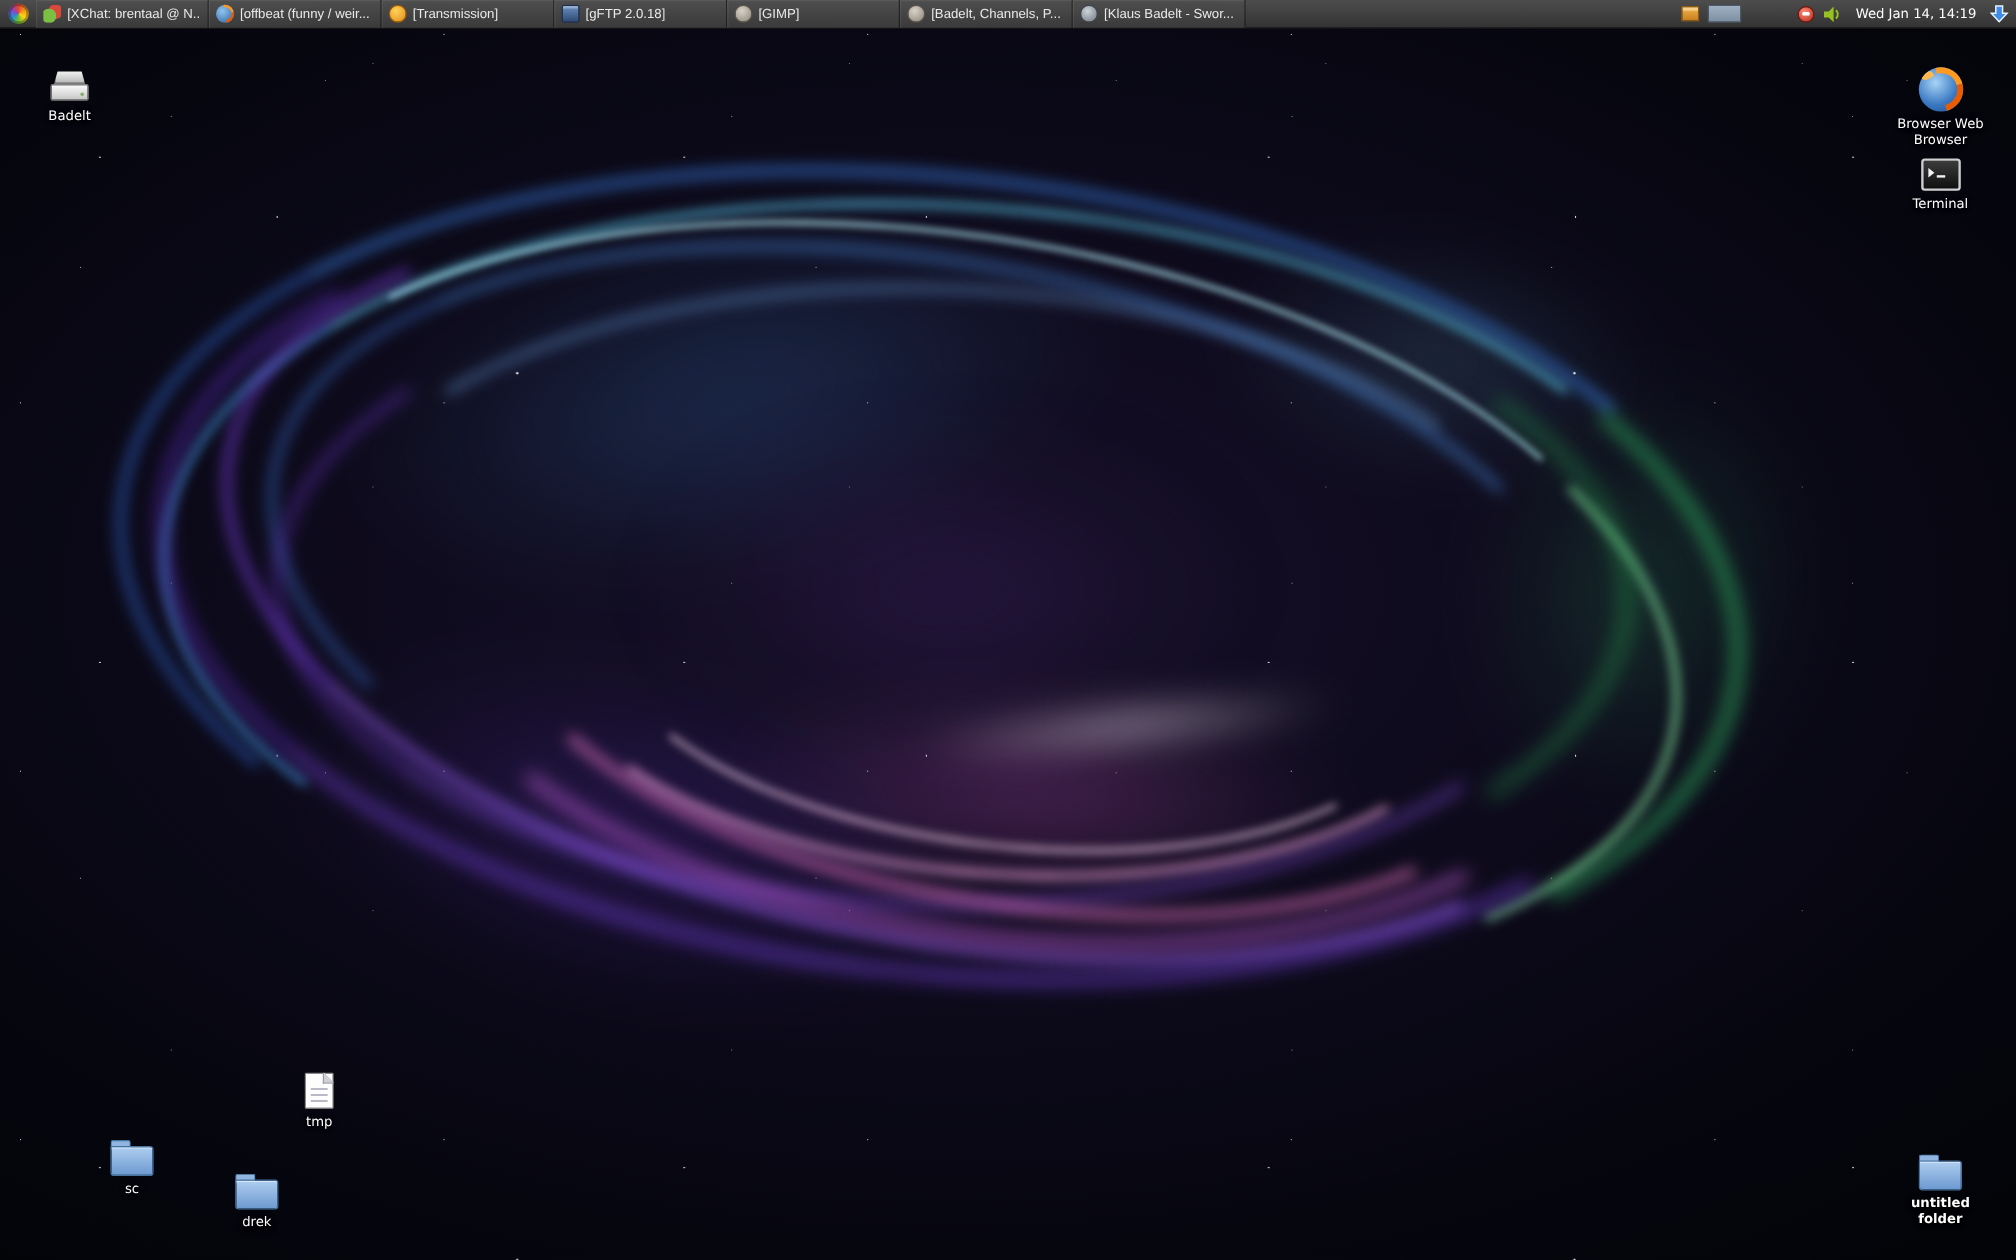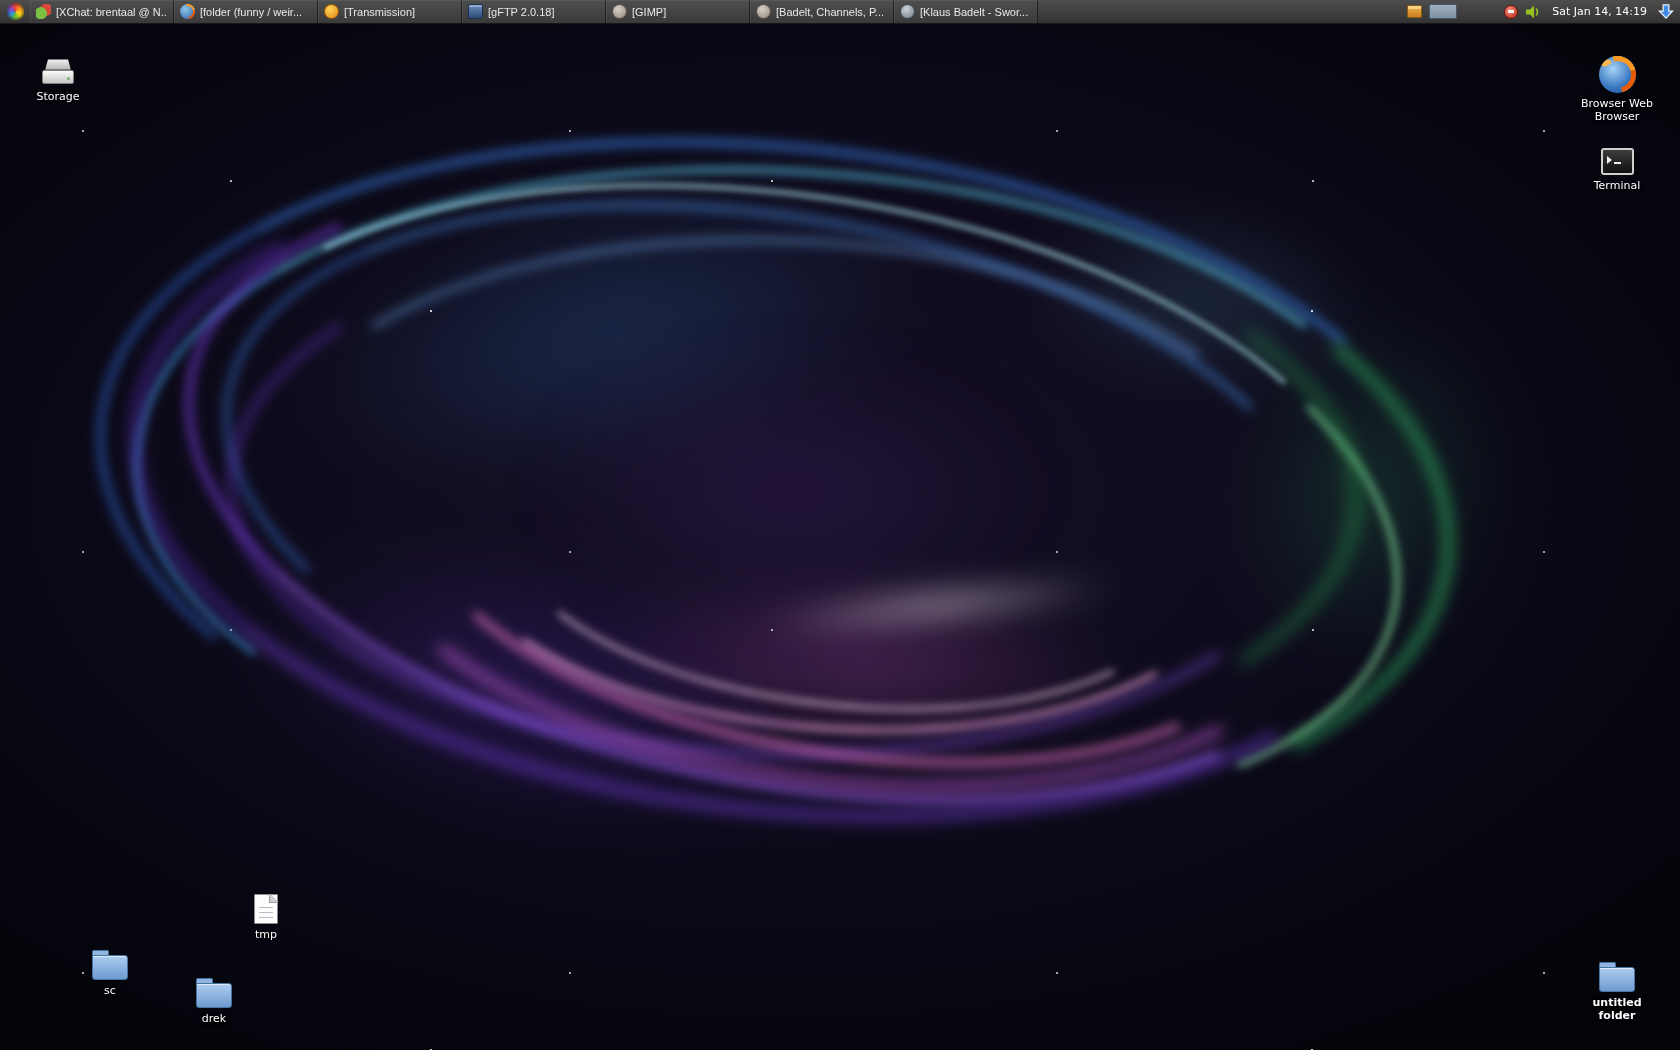--- a/index.html
+++ b/index.html
@@ -149,21 +149,21 @@
 
   .icon-folder { width:36px; height:25px; position:relative; margin-top:7px; }
   .icon-folder:before { content:""; position:absolute; top:-5px; left:0; width:15px; height:7px;
     background:#8fb5e0; border:1px solid #46739f; border-bottom:none; border-radius:2px 2px 0 0; }
   .icon-folder:after { content:""; position:absolute; inset:0;
     background:linear-gradient(#aecdf0, #6d9ad0); border:1px solid #46739f; border-radius:1px 3px 3px 3px;
     box-shadow:inset 0 1px 0 rgba(255,255,255,.55); }
 
   .pos-storage  { left:16px;   top:56px; }
   .pos-firefox  { left:1575px; top:56px; }
-  .pos-terminal { left:1575px; top:148px;justify-content:center; }
+  .pos-terminal { left:1575px; top:132px;justify-content:center; }
   .pos-tmp      { left:224px;  top:894px; }
   .pos-sc       { left:68px;   top:948px; }
   .pos-drek     { left:172px;  top:976px;text-decoration:underline; }
   .pos-untitled { left:1575px; top:960px;font-weight:bold; }
 </style>
 </head>
 <body>
 
 <div class="screen">
 
@@ -197,21 +197,21 @@
       <span class="menu-glyph"></span>
     </button>
 
     <div class="taskbar">
       <button class="task">
         <span class="ti ti-xchat"></span>
         <span class="tlabel">[XChat: brentaal @ N...</span>
       </button>
       <button class="task">
         <span class="ti ti-firefox"></span>
-        <span class="tlabel">[folder (funny / weir...</span>
+        <span class="tlabel">[offbeat (funny / weir...</span>
       </button>
       <button class="task">
         <span class="ti ti-transmission"></span>
         <span class="tlabel">[Transmission]</span>
       </button>
       <button class="task">
         <span class="ti ti-gftp"></span>
         <span class="tlabel">[gFTP 2.0.18]</span>
       </button>
       <button class="task">
@@ -233,35 +233,35 @@
     <div class="tray">
       <span class="pkg"></span>
       <span class="pager"></span>
       <span class="tray-ic redapp"></span>
       <span class="tray-ic">
         <svg width="16" height="16" viewBox="0 0 16 16">
           <polygon points="1,5.5 5,5.5 9,1.5 9,14.5 5,10.5 1,10.5" fill="#97c121"></polygon>
           <path d="M11 4.5 Q14 8 11 11.5" stroke="#97c121" fill="none" stroke-width="1.6"></path>
         </svg>
       </span>
-      <span class="clock">Sat Jan 14, 14:19</span>
+      <span class="clock">Wed Jan 14, 14:19</span>
       <span class="tray-ic">
         <svg width="17" height="17" viewBox="0 0 17 17">
           <polygon points="8.5,15.5 1.5,8 5.5,8 5.5,1.5 11.5,1.5 11.5,8 15.5,8" fill="#3f8ce8" stroke="#eaf2fb" stroke-width="1.3"></polygon>
         </svg>
       </span>
     </div>
   </div>
 
   <div class="dicon pos-storage">
     <div class="icon-drive">
         <div class="dtop"></div>
         <div class="dfront"></div>
       </div>
-    <div class="dlabel">Storage</div>
+    <div class="dlabel">Badelt</div>
   </div>
 
   <div class="dicon pos-firefox">
     <div class="icon-firefox"></div>
     <div class="dlabel">Browser Web Browser</div>
   </div>
 
   <div class="dicon pos-terminal">
     <div class="icon-terminal"></div>
     <div class="dlabel">Terminal</div>

